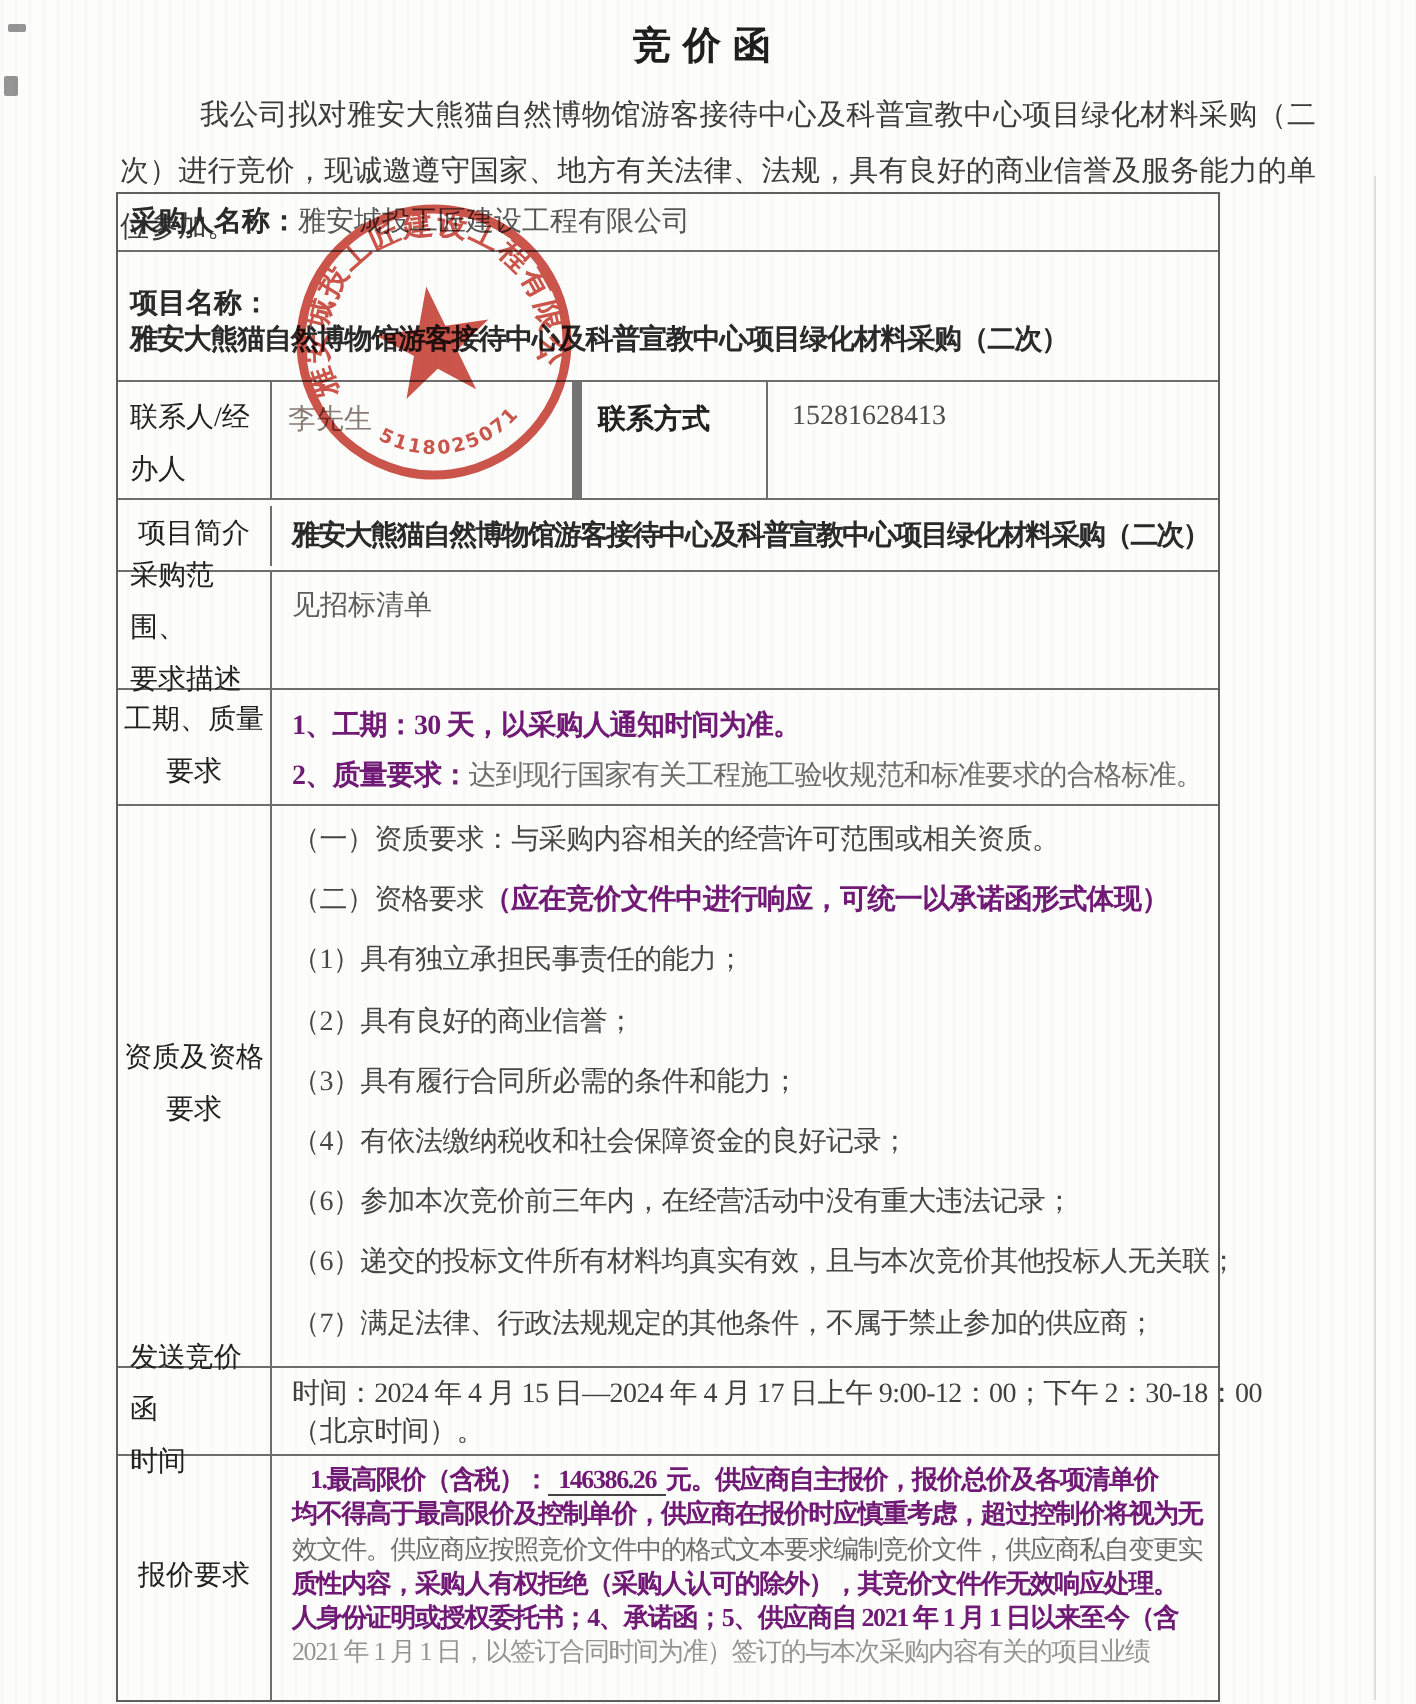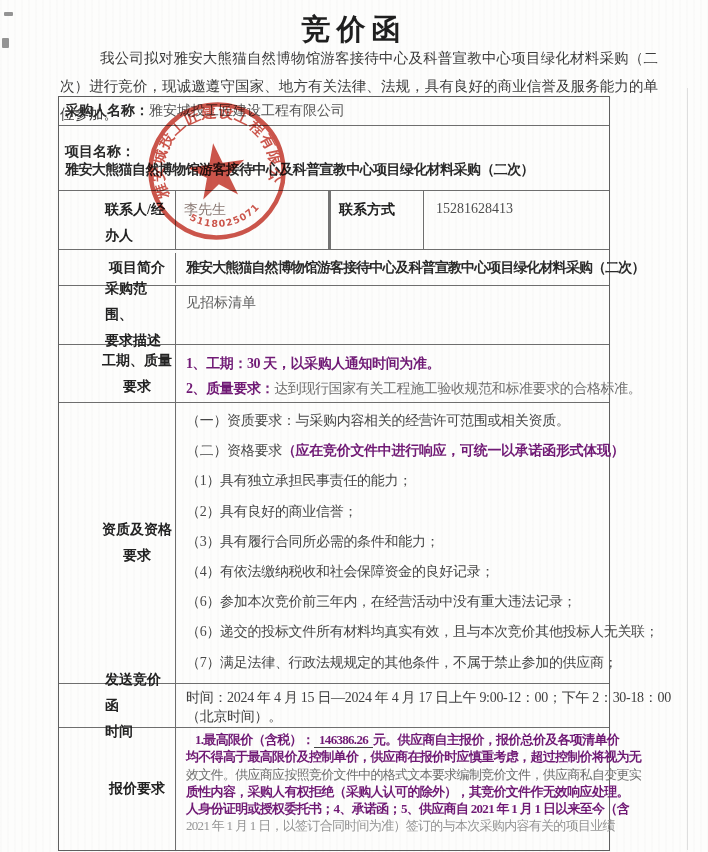--- a/index.html
+++ b/index.html
@@ -13,58 +13,58 @@
     position:absolute;inset:0;pointer-events:none;
     background:repeating-linear-gradient(90deg,rgba(120,120,120,0.025) 0 2px,rgba(255,255,255,0) 2px 7px);
   }
   .edge-line{position:absolute;left:687px;top:88px;width:1px;height:762px;background:#dedede;}
   .scan-mark{position:absolute;background:#5c5c5c;opacity:.65;border-radius:1px;}
   .mark1{left:4px;top:12px;width:9px;height:4px;}
   .mark2{left:2px;top:38px;width:7px;height:10px;}
 
   .title{
     position:absolute;top:10px;left:0;width:708px;
-    text-align:center;font-size:29px;font-weight:bold;color:#1f1f1f;
+    text-align:center;font-size:19px;font-weight:bold;color:#1f1f1f;
     letter-spacing:6px;margin:0;
   }
   .intro{
     position:absolute;top:44px;left:60px;width:598px;
     font-size:14.5px;line-height:28px;text-align:justify;
     text-indent:40px;color:#3c3c3c;margin:0;
   }
 
   
   .bid-table{
     position:absolute;left:58px;top:96px;width:552px;
     border:1px solid #5f5f5f;box-sizing:border-box;
     font-size:14px;color:#3a3a3a;
   }
   .row{display:flex;border-bottom:1px solid #6e6e6e;box-sizing:border-box;}
   .row:last-child{border-bottom:none;}
   .cell{box-sizing:border-box;}
   .lblcell{
     width:77px;flex:0 0 77px;border-right:1px solid #6e6e6e;
-    font-weight:bold;color:#222;
+    font-weight:normal;color:#222;
     display:flex;align-items:center;justify-content:center;
-    text-align:center;white-space:pre-line;line-height:26px;padding:2px 3px;margin-left:40px;
+    text-align:center;white-space:pre-line;line-height:26px;padding:2px 3px;
   }
   .lblcell.leftal{justify-content:flex-start;text-align:left;padding-left:6px;}
   .valcell{flex:1;padding:4px 8px 4px 10px;}
   .fullrow{display:block;padding:0 8px 0 6px;}
   .bold{font-weight:bold;color:#2a2a2a;}
   .normaltxt{color:#565656;}
   .tight{letter-spacing:-0.6px;white-space:nowrap;}
   .tight2{letter-spacing:-0.9px;white-space:nowrap;}
 
   
   .r1{height:65px;align-items:flex-end;}
   .r1 .fullrow{padding-bottom:11px;}
   .r2{height:29px;align-items:center;}
   .r3{height:59px;}
-  .r3 .c-name{width:155px;flex:0 0 155px;border-right:3px solid #737373;padding:10px 6px 0 8px;color:#8a7a74;}
+  .r3 .c-name{width:155px;flex:0 0 155px;border-right:5px solid #737373;padding:10px 6px 0 8px;color:#8a7a74;}
   .r3 .c-mlabel{width:93px;flex:0 0 93px;border-right:1px solid #6e6e6e;padding:10px 4px 0 8px;font-weight:bold;color:#222;}
   .r3 .c-phone{flex:1;padding:10px 6px 0 12px;color:#4c4c4c;}
   .r3 .lblcell{align-items:flex-start;padding-top:6px;}
   .r4{height:36px;align-items:center;}
   .r5{height:59px;}
   .r5 .valcell{padding-top:8px;color:#5c5c5c;}
   .r6{height:58px;}
   .r6 .valcell{padding-top:6px;line-height:25px;}
   .r6 .line, .r9 .line{white-space:nowrap;letter-spacing:-0.4px;}
   .r7{height:281px;}

